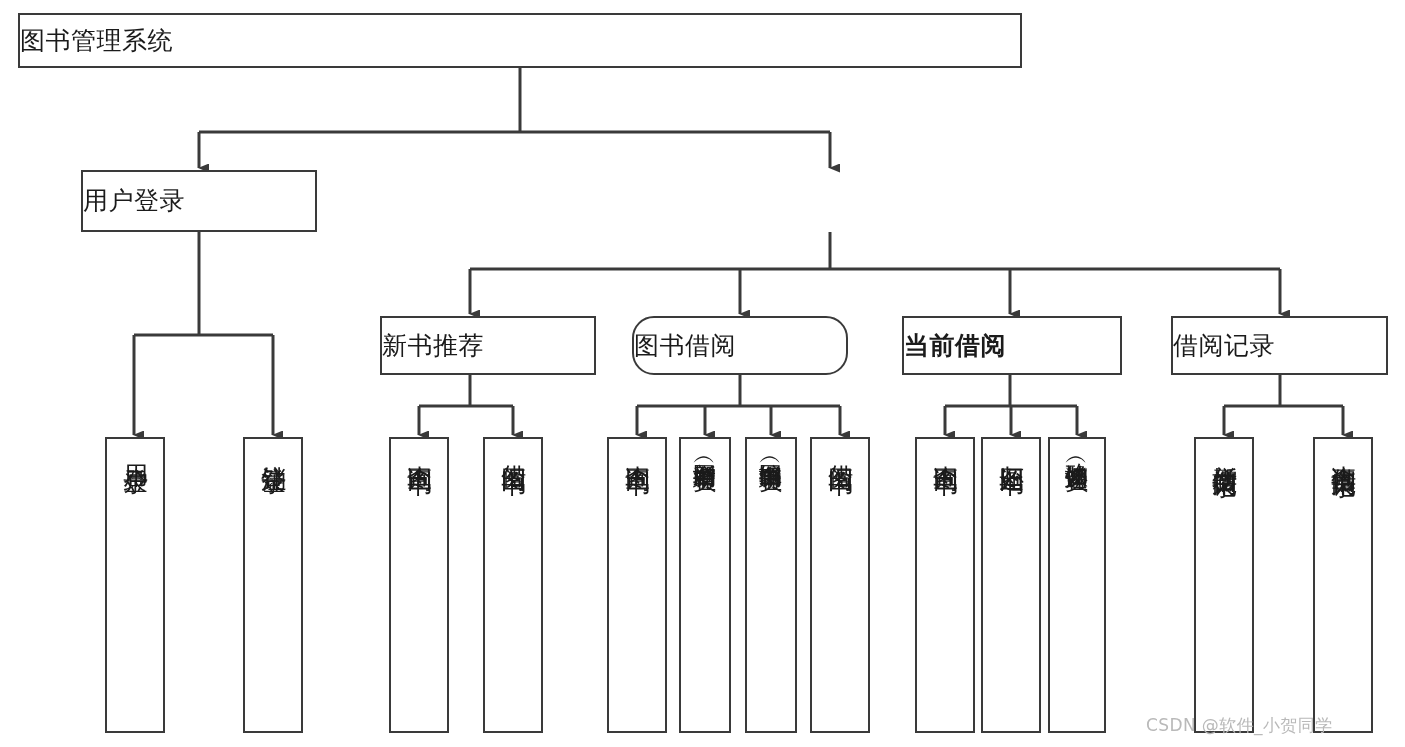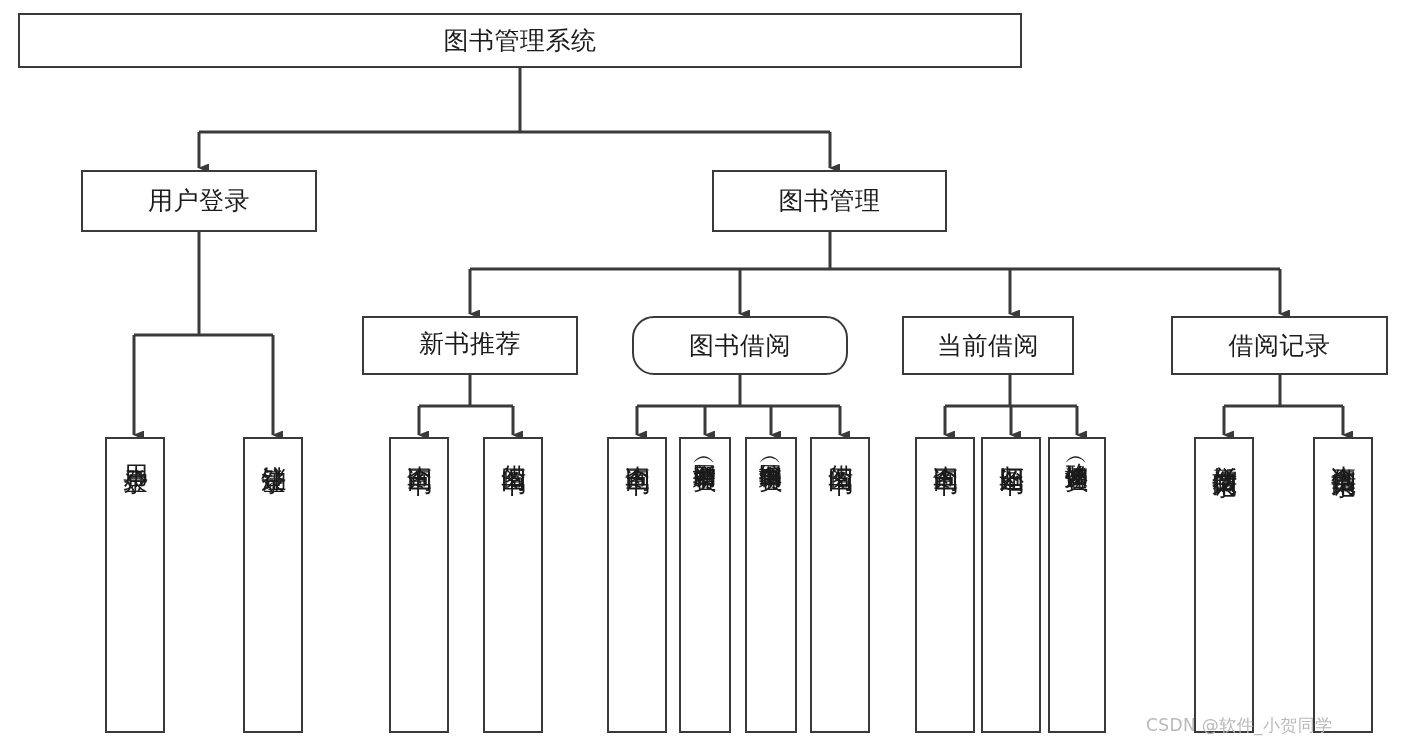--- a/index.html
+++ b/index.html
@@ -25,21 +25,20 @@
     height: 747px;
     pointer-events: none;
   }
   .node {
     position: absolute;
     box-sizing: border-box;
     border: 2px solid #3a3a3a;
     background: #ffffff;
     display: flex;
     align-items: center;
-    justify-content: center;
     color: #1b1b1b;
   }
   .node-label {
     display: block;
     text-align: center;
     line-height: 1.12;
     letter-spacing: 0.5px;
     white-space: nowrap;
   }
   .node.horiz .node-label {
@@ -123,33 +122,30 @@
   </svg>
 
   <div class="node root horiz" style="left:18px; top:13px; width:1004px; height:55px;">
     <span class="node-label">图书管理系统</span>
   </div>
 
   <div class="node horiz" style="left:81px; top:170px; width:236px; height:62px;">
     <span class="node-label">用户登录</span>
   </div>
 
-  <div class="node horiz" style="left:712px; top:170px; width:235px; height:62px;">
-    <span class="node-label">图书管理</span>
-  </div>
 
-  <div class="node horiz" style="left:362px; top:316px; width:216px; height:59px;font-family:Liberation Mono, monospace;">
+  <div class="node horiz" style="left:380px; top:316px; width:216px; height:59px;">
     <span class="node-label">新书推荐</span>
   </div>
 
   <div class="node horiz" style="left:632px; top:316px; width:216px; height:59px;border-radius:22px;">
     <span class="node-label">图书借阅</span>
   </div>
 
-  <div class="node horiz" style="left:902px; top:316px; width:172px; height:59px;">
+  <div class="node horiz" style="left:902px; top:316px; width:220px; height:59px;font-weight:bold;">
     <span class="node-label">当前借阅</span>
   </div>
 
   <div class="node horiz" style="left:1171px; top:316px; width:217px; height:59px;">
     <span class="node-label">借阅记录</span>
   </div>
 
   <div id="leaf-layer">
       <div class="node vert" style="left: 105px; top: 437px; width: 60px; height: 296px;">
         <span class="node-label">用户登录</span>

